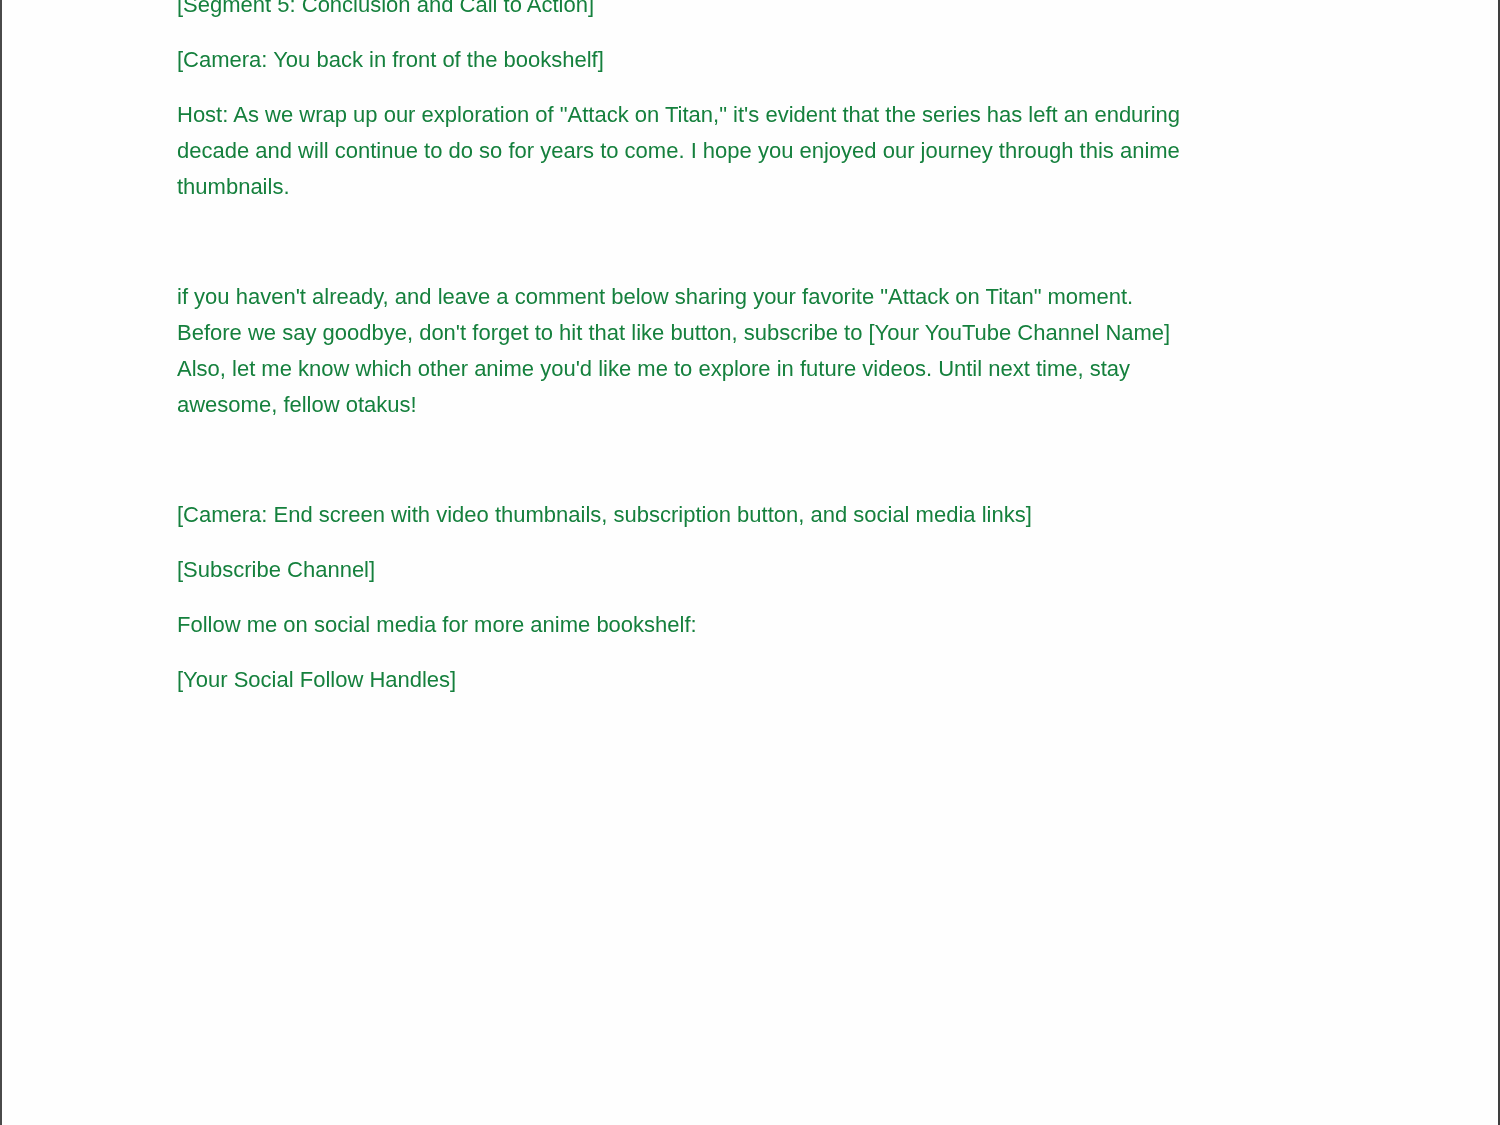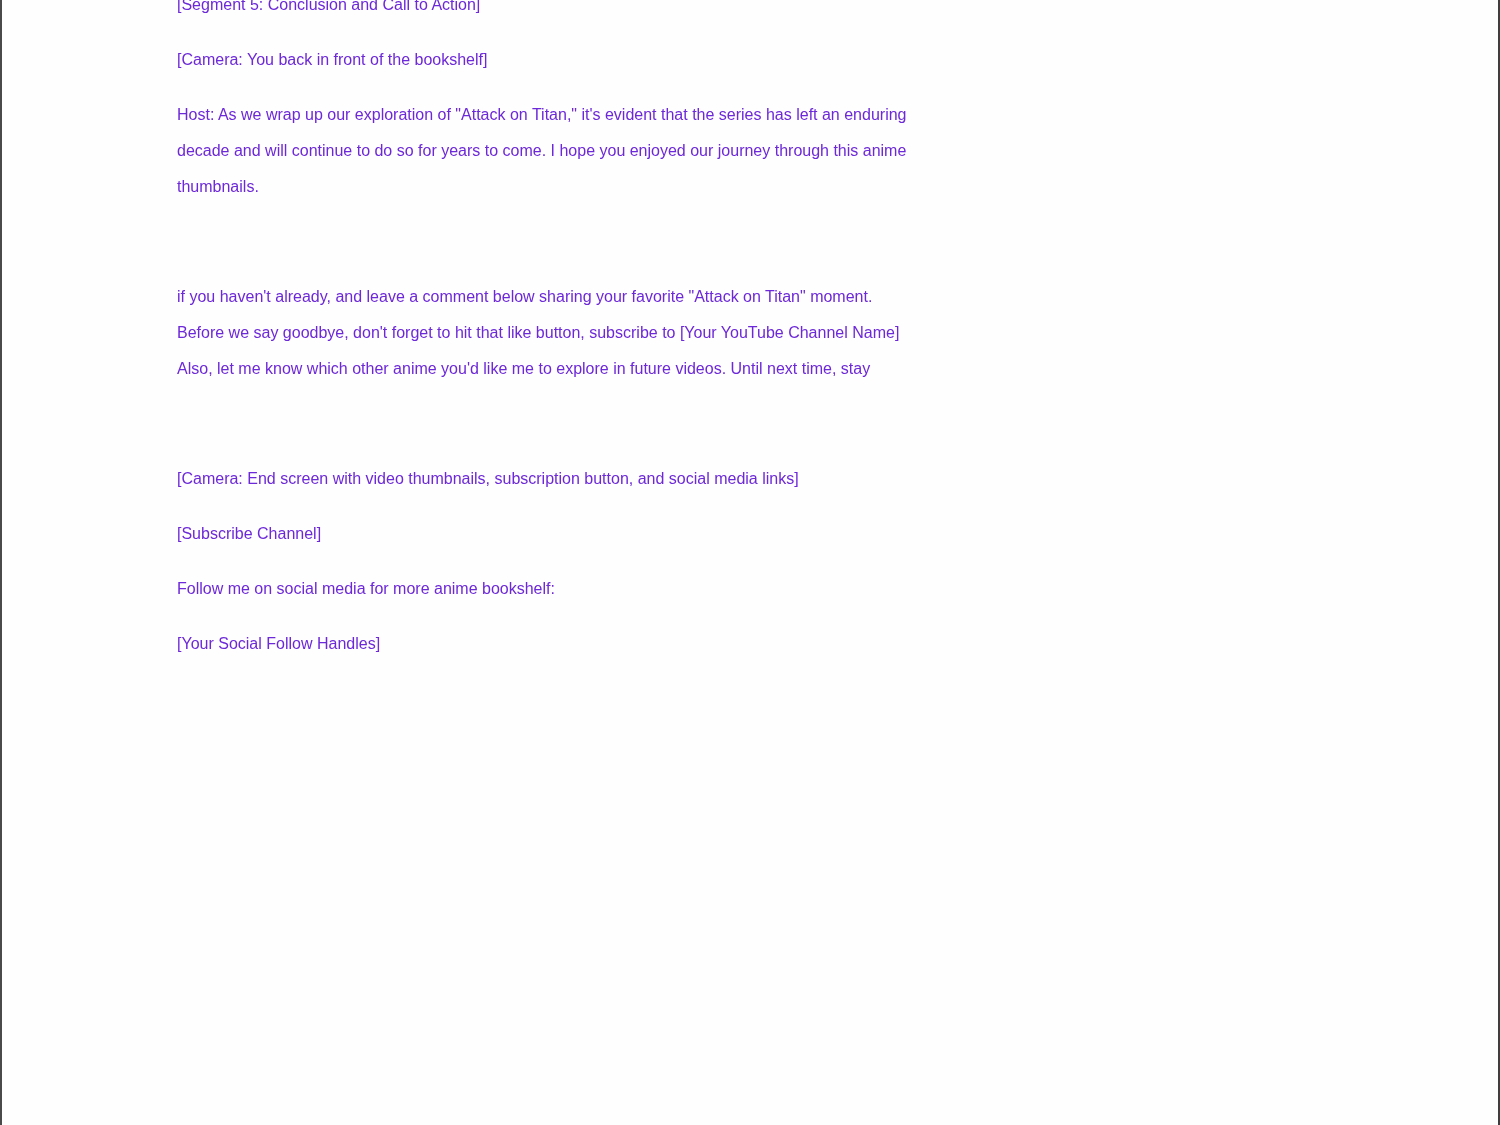--- a/index.html
+++ b/index.html
@@ -21,22 +21,22 @@
     background: #fefefe;
     border-left: 2px solid #4a4a4a;
     border-right: 2px solid #3e3e3e;
     overflow: hidden;
   }
   .text-column {
     position: absolute;
     left: 175px;
     top: 0;
     width: 1190px;
-    color: #6d28d9;
-    font-size: 16px;
+    color: #15803d;
+    font-size: 22px;
   }
   .para {
     margin: 0 0 19px 0;
   }
   .para.cutoff-top {
     margin-top: -13px;
   }
   .para.gap-after {
     margin-bottom: 74px; 
   }
@@ -62,20 +62,21 @@
     <div class="para gap-after">
       <div class="line">Host: As we wrap up our exploration of "Attack on Titan," it's evident that the series has left an enduring</div>
       <div class="line">decade and will continue to do so for years to come. I hope you enjoyed our journey through this anime</div>
       <div class="line">thumbnails.</div>
     </div>
 
     <div class="para gap-after">
       <div class="line">if you haven't already, and leave a comment below sharing your favorite "Attack on Titan" moment.</div>
       <div class="line">Before we say goodbye, don't forget to hit that like button, subscribe to [Your YouTube Channel Name]</div>
       <div class="line">Also, let me know which other anime you'd like me to explore in future videos. Until next time, stay</div>
+      <div class="line">awesome, fellow otakus!</div>
     </div>
 
 
     <div class="para">
       <div class="line">[Camera: End screen with video thumbnails, subscription button, and social media links]</div>
     </div>
 
 
     <div class="para">
       <div class="line">[Subscribe Channel]</div>

